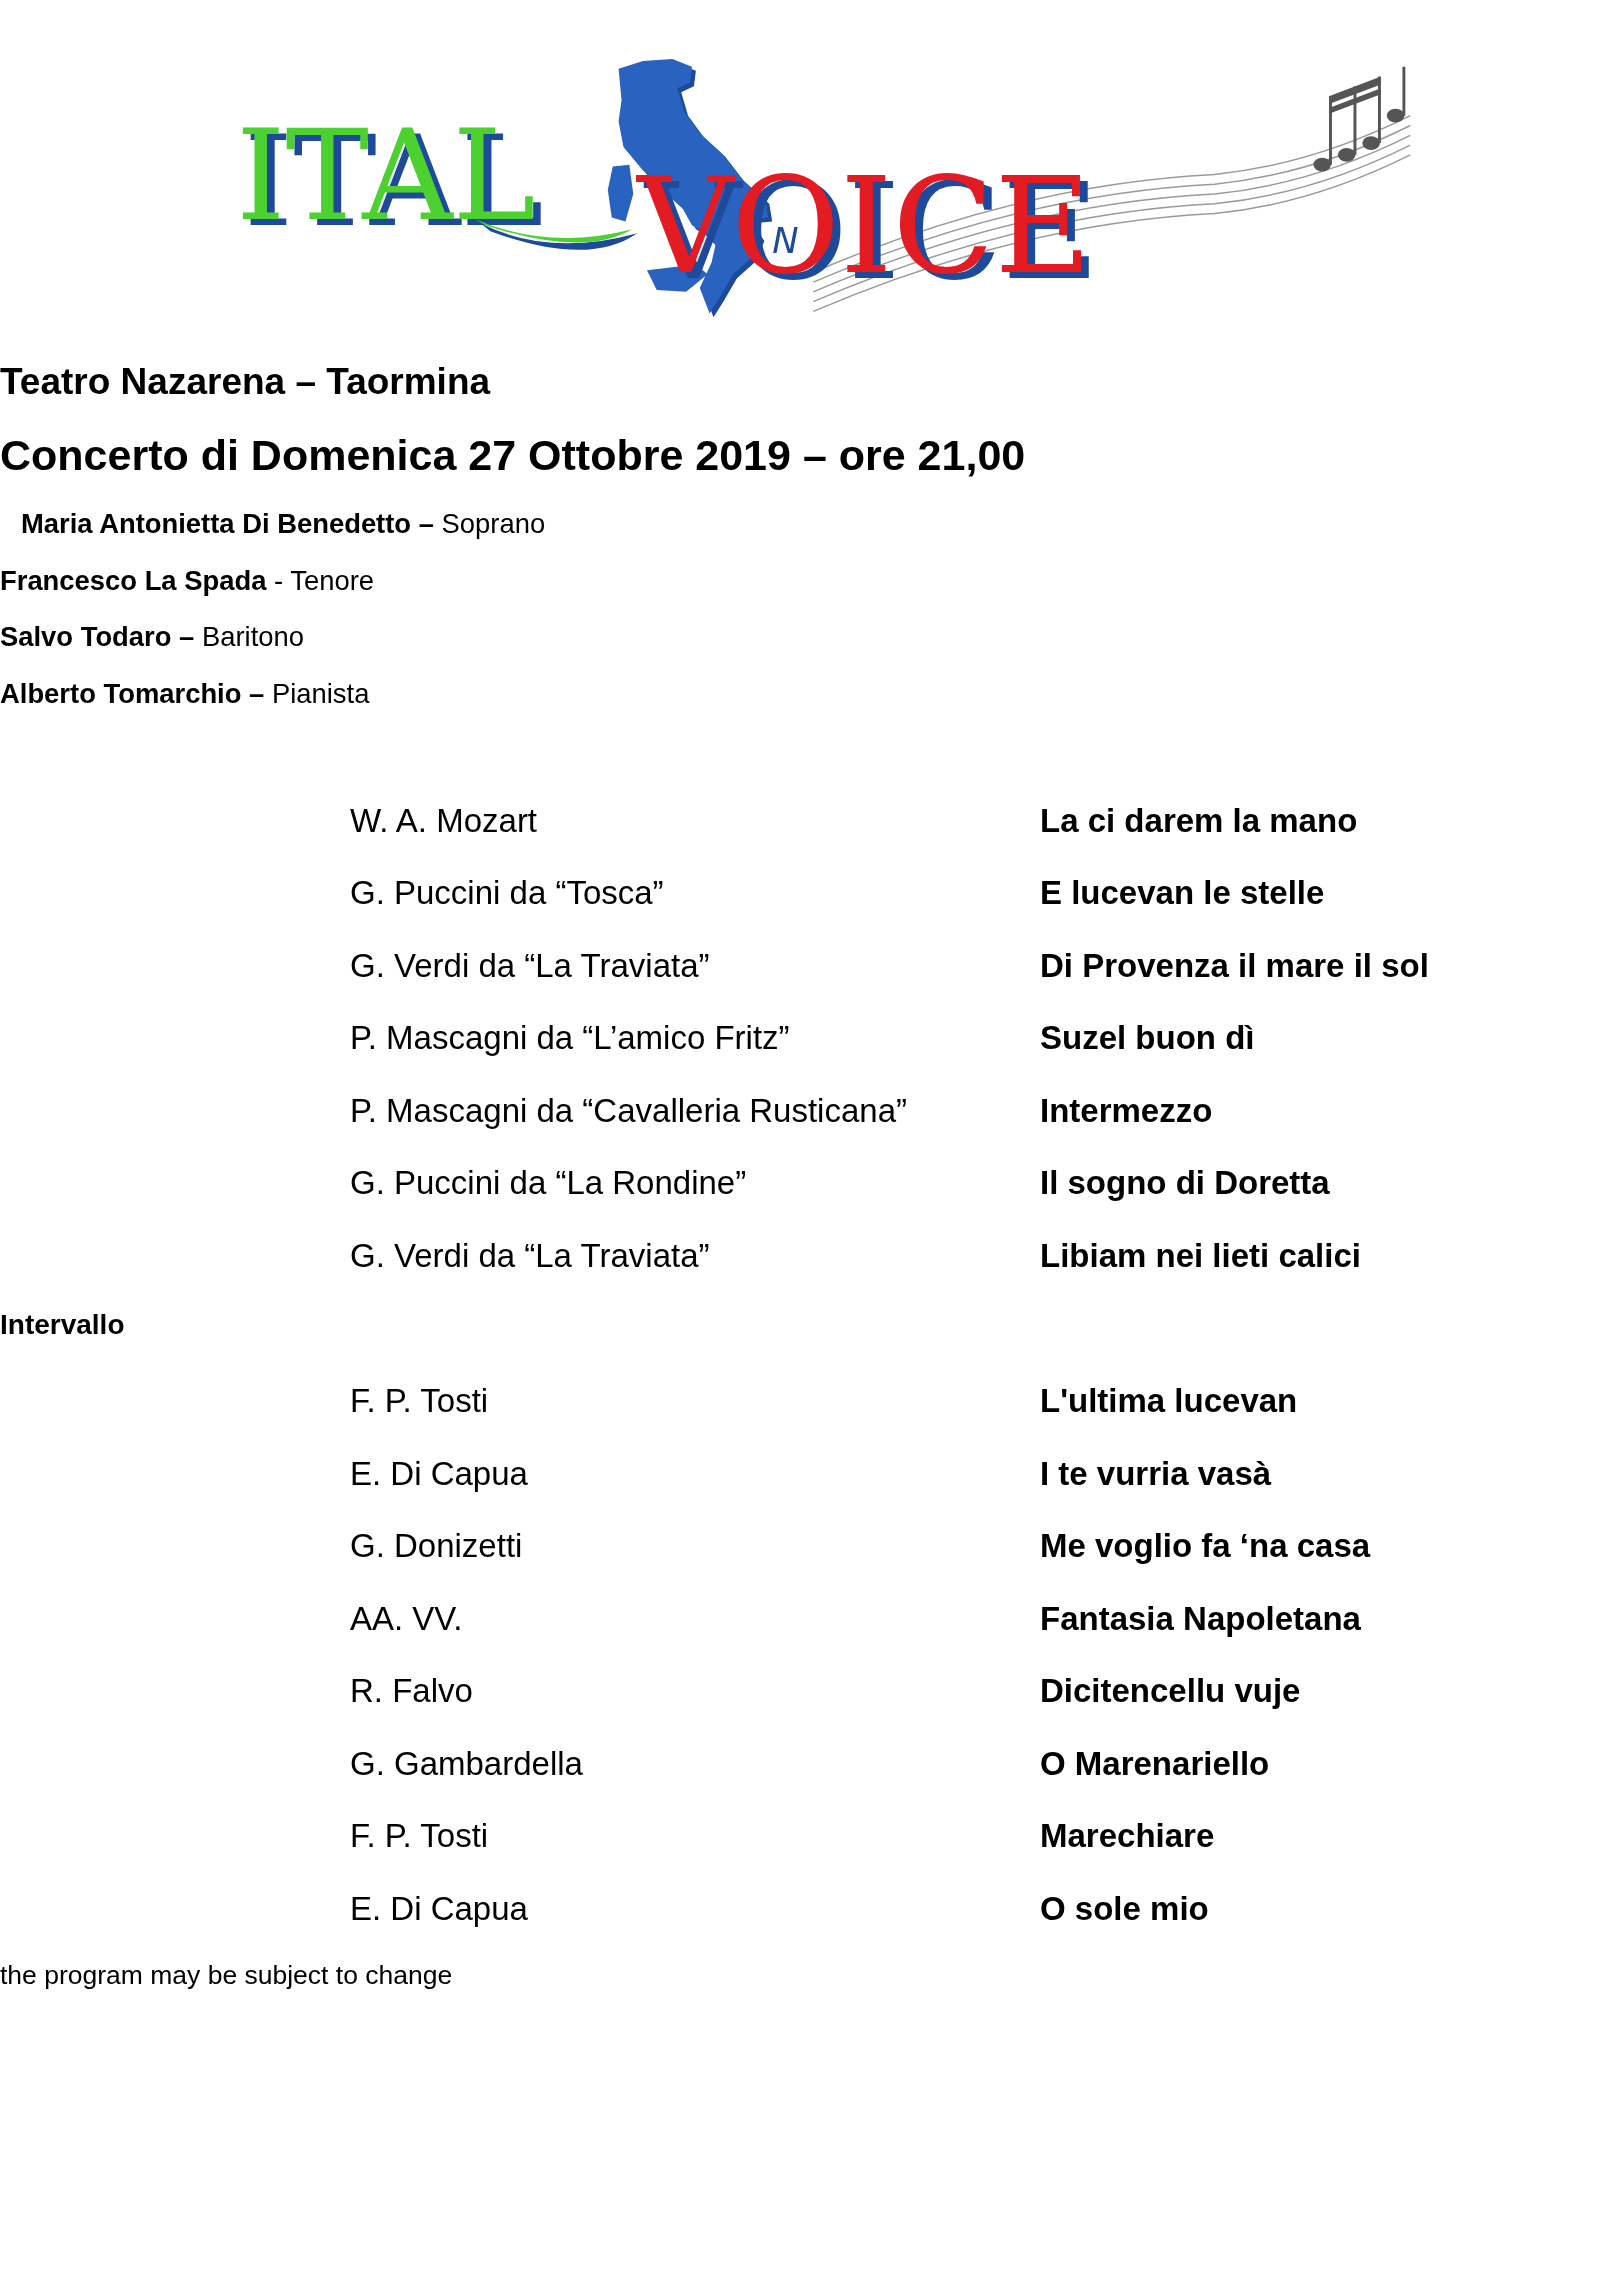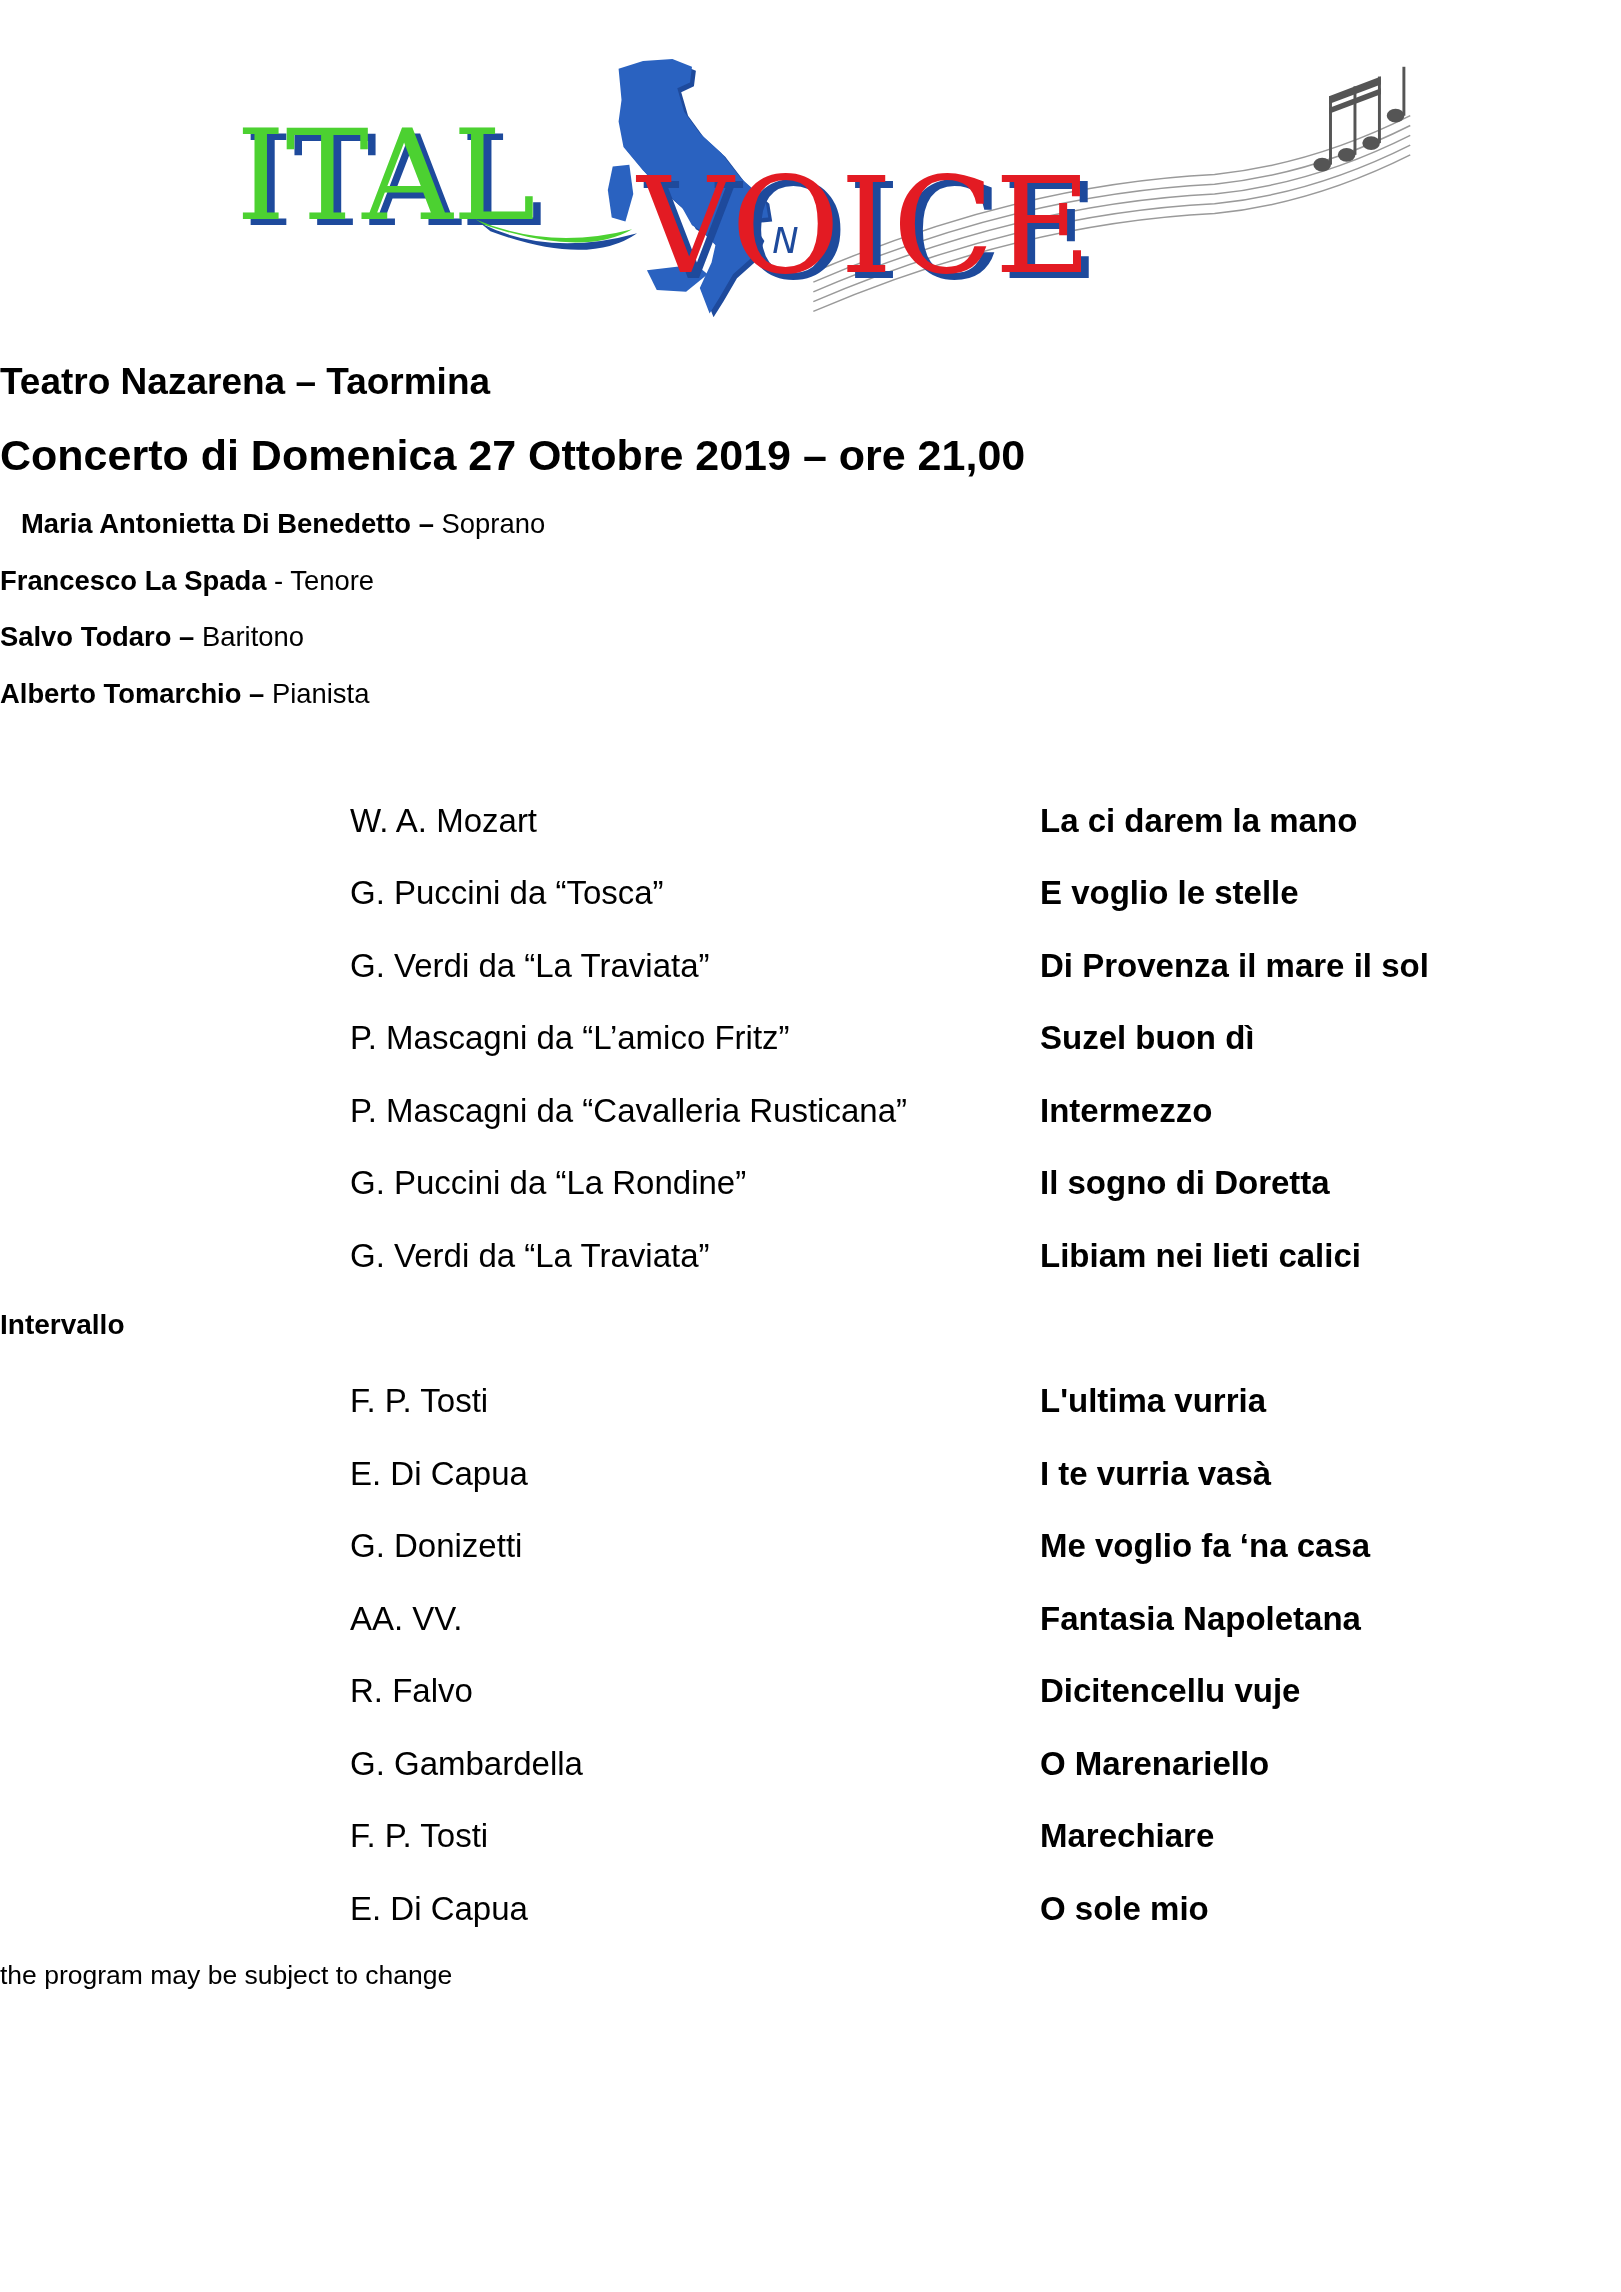--- a/index.html
+++ b/index.html
@@ -77,21 +77,21 @@
 <div class="center performer p1"><b>Francesco La Spada</b><span> - </span><span>Tenore</span></div>
 <div class="center performer p2"><b>Salvo Todaro</b><b> – </b><span>Baritono</span></div>
 <div class="center performer p3"><b>Alberto Tomarchio</b><b> – </b><span>Pianista</span></div>
 
 <div class="row" style="top:802px">
     <span class="composer">W. A. Mozart</span>
     <span class="piece">La ci darem la mano</span>
   </div>
 <div class="row" style="top:874px">
     <span class="composer">G. Puccini da “Tosca”</span>
-    <span class="piece">E voglio le stelle</span>
+    <span class="piece">E lucevan le stelle</span>
   </div>
 <div class="row" style="top:947px">
     <span class="composer">G. Verdi da “La Traviata”</span>
     <span class="piece">Di Provenza il mare il sol</span>
   </div>
 <div class="row" style="top:1019px">
     <span class="composer">P. Mascagni da “L’amico Fritz”</span>
     <span class="piece">Suzel buon dì</span>
   </div>
 <div class="row" style="top:1092px">
@@ -104,21 +104,21 @@
   </div>
 <div class="row" style="top:1237px">
     <span class="composer">G. Verdi da “La Traviata”</span>
     <span class="piece">Libiam nei lieti calici</span>
   </div>
 
 <div class="center interval" style="top:1309px">Intervallo</div>
 
 <div class="row" style="top:1382px">
     <span class="composer">F. P. Tosti</span>
-    <span class="piece">L'ultima vurria</span>
+    <span class="piece">L'ultima lucevan</span>
   </div>
 <div class="row" style="top:1455px">
     <span class="composer">E. Di Capua</span>
     <span class="piece">I te vurria vasà</span>
   </div>
 <div class="row" style="top:1527px">
     <span class="composer">G. Donizetti</span>
     <span class="piece">Me voglio fa ‘na casa</span>
   </div>
 <div class="row" style="top:1600px">

